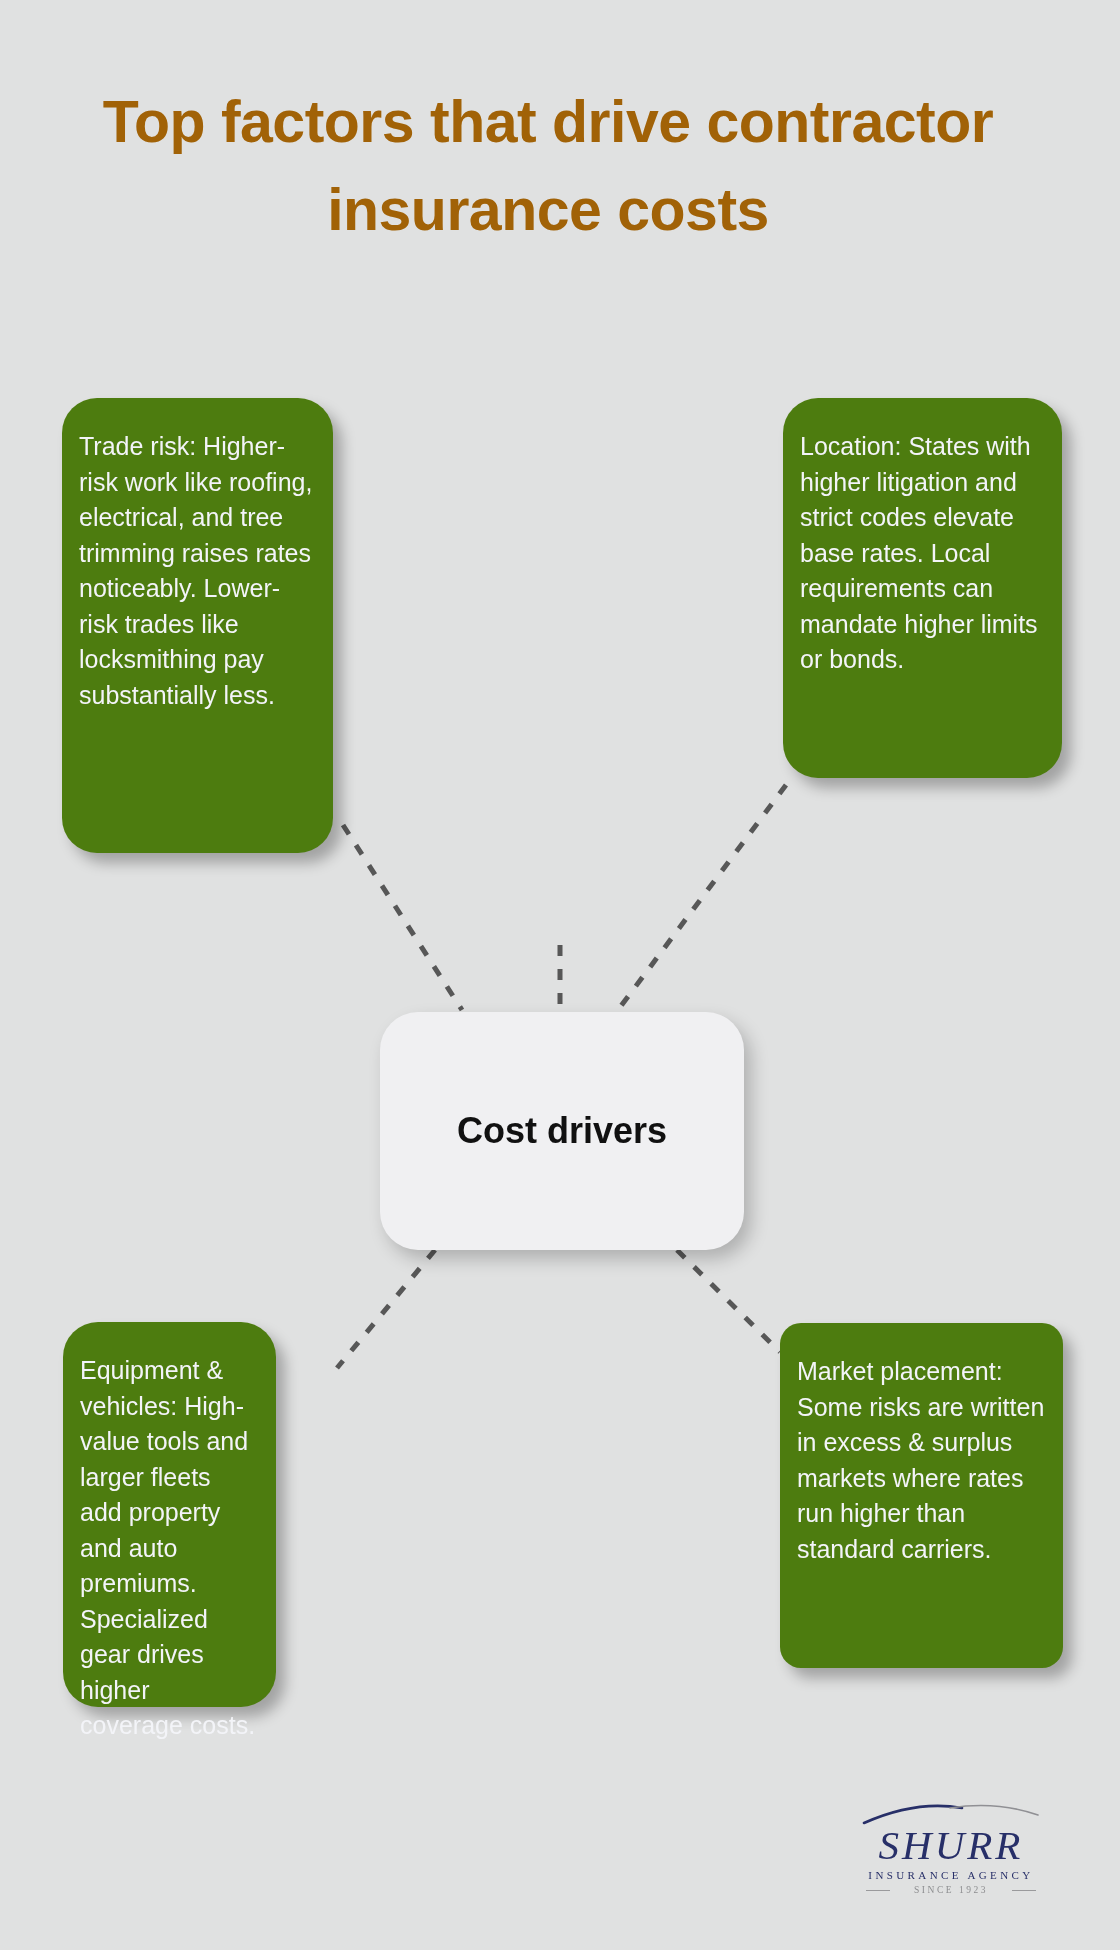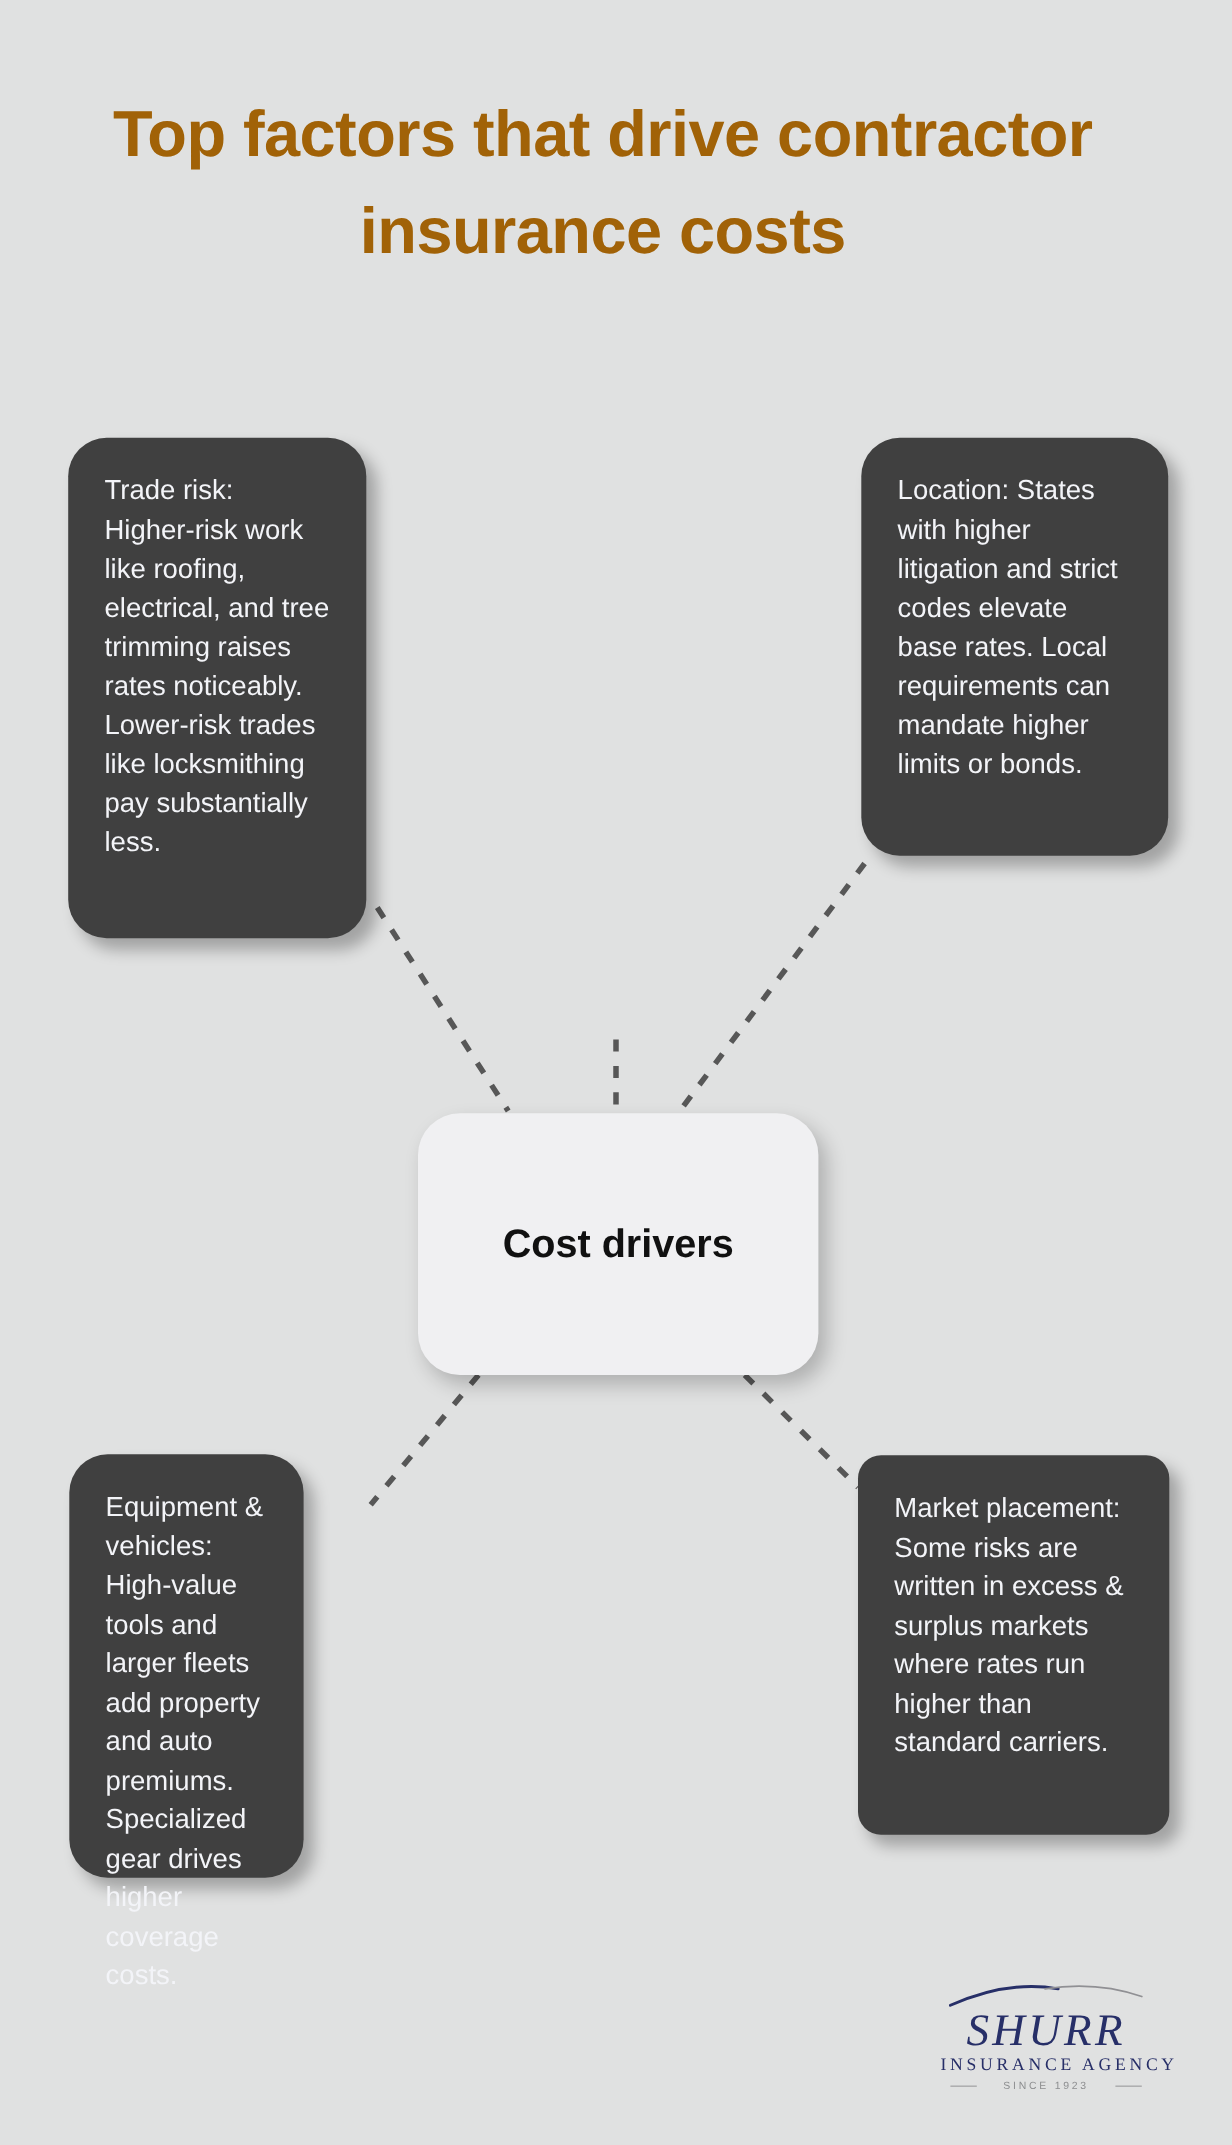--- a/index.html
+++ b/index.html
@@ -34,24 +34,24 @@
     height: 1950px;
   }
   .connectors line {
     stroke: #575757;
     stroke-width: 5;
     stroke-dasharray: 11 13;
   }
 
   .factor-box {
     position: absolute;
-    background: #404040;
+    background: #4d7c0f;
     border-radius: 35px;
     box-shadow: 9px 10px 14px rgba(0,0,0,0.28);
-    padding: 31px 33px;
+    padding: 31px 17px;
     box-sizing: border-box;
     color: #f3f4f8;
     font-size: 25px;
     line-height: 35.5px;
   }
   .factor-box p { margin: 0; }
 
   .box-trade     { left: 62px;  top: 398px;  width: 271px; height: 455px; }
   .box-revenue   { left: 420px; top: 396px;  width: 282px; height: 541px; }
   .box-location  { left: 783px; top: 398px;  width: 279px; height: 380px; }
@@ -87,33 +87,33 @@
     font-family: "Liberation Serif", serif;
     font-size: 41px;
     line-height: 42px;
     letter-spacing: 3px;
     font-weight: 400;
     white-space: nowrap;
     font-style: italic;
   }
   .logo-subtitle {
     font-family: "Liberation Serif", serif;
-    font-size: 16px;
+    font-size: 11px;
     letter-spacing: 3.4px;
     margin-top: 3px;
     white-space: nowrap;
   }
   .logo-tagline {
     display: flex;
     align-items: center;
     justify-content: center;
     gap: 24px;
     margin-top: 4px;
     color: #8d8e90;
-    font-family: Liberation Sans, sans-serif;
+    font-family: Liberation Serif, serif;
     font-size: 9.5px;
     letter-spacing: 2.5px;
     white-space: nowrap;
   }
   .logo-tagline .rule {
     display: inline-block;
     width: 24px;
     height: 1px;
     background: #9a9a9c;
   }

